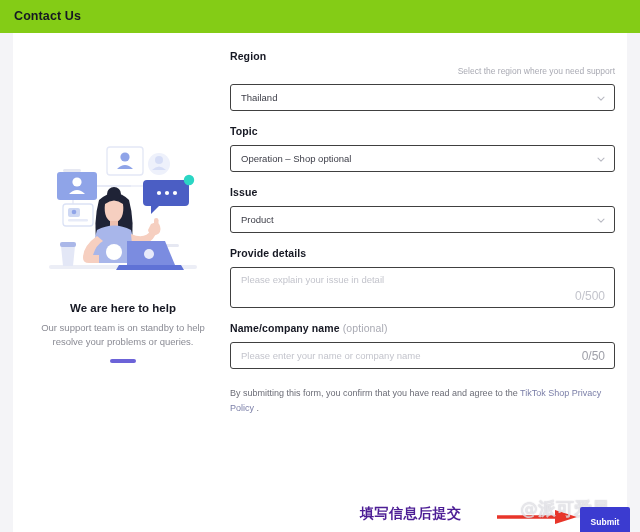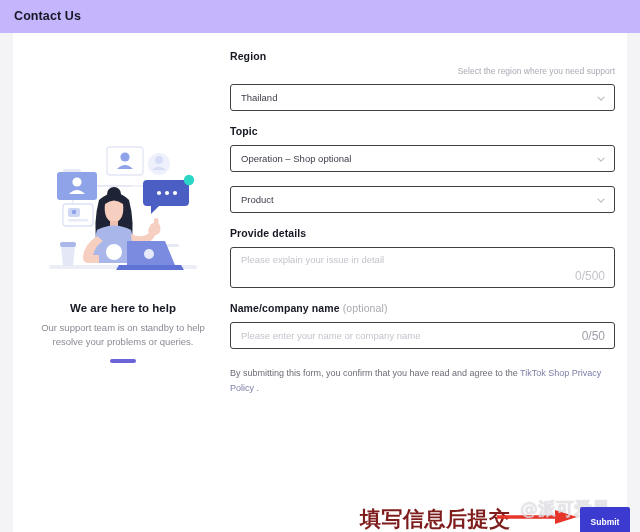--- a/index.html
+++ b/index.html
@@ -7,21 +7,21 @@
     width: 640px; height: 532px;
     font-family: "Liberation Sans", sans-serif;
     background: #f4f4f7;
     overflow: hidden;
   }
   #app { position: relative; width: 640px; height: 532px; }
 
   
   .page-header {
     position: absolute; left: 0; top: 0; width: 640px; height: 33px;
-    background: #c4b5fd;
+    background: #84cc16;
   }
   .page-title {
     position: absolute; left: 14px; top: 9px;
     font-size: 12.5px; font-weight: bold; color: #161823;
     letter-spacing: .1px;
   }
 
   
   .card {
     position: absolute; left: 13px; top: 33px;
@@ -103,21 +103,21 @@
     margin-top: 17px; font-size: 9px; color: #6b6c76;
     line-height: 15px;
   }
   .consent a {
     color: #7b7fa8; text-decoration: none;
   }
 
   
   .anno-text {
     position: absolute; left: 360px; top: 505px;
-    font-size: 21px; font-weight: bold; color: #7f1d1d;
+    font-size: 14px; font-weight: bold; color: #4c1d95;
     letter-spacing: .5px;
     font-family: Liberation Mono, monospace;
     white-space: nowrap;
   }
   .anno-arrow {
     position: absolute; left: 497px; top: 508px;
     width: 80px; height: 18px;
   }
   .watermark {
     position: absolute; left: 520px; top: 497px;
@@ -244,20 +244,21 @@
           <span class="ctrl-val">Operation – Shop optional</span>
           <span class="chev">
             <svg viewBox="0 0 10 10" width="10" height="10">
                 <path d="M2 3.6 L5 6.6 L8 3.6" fill="none" stroke="#b9bac3" stroke-width="1.1" stroke-linecap="round" stroke-linejoin="round"></path>
               </svg>
           </span>
         </div>
       </div>
 
       <div class="field">
+        <div class="f-label">Issue</div>
         <div class="ctrl">
           <span class="ctrl-val">Product</span>
           <span class="chev">
             <svg viewBox="0 0 10 10" width="10" height="10">
                 <path d="M2 3.6 L5 6.6 L8 3.6" fill="none" stroke="#b9bac3" stroke-width="1.1" stroke-linecap="round" stroke-linejoin="round"></path>
               </svg>
           </span>
         </div>
       </div>
 

